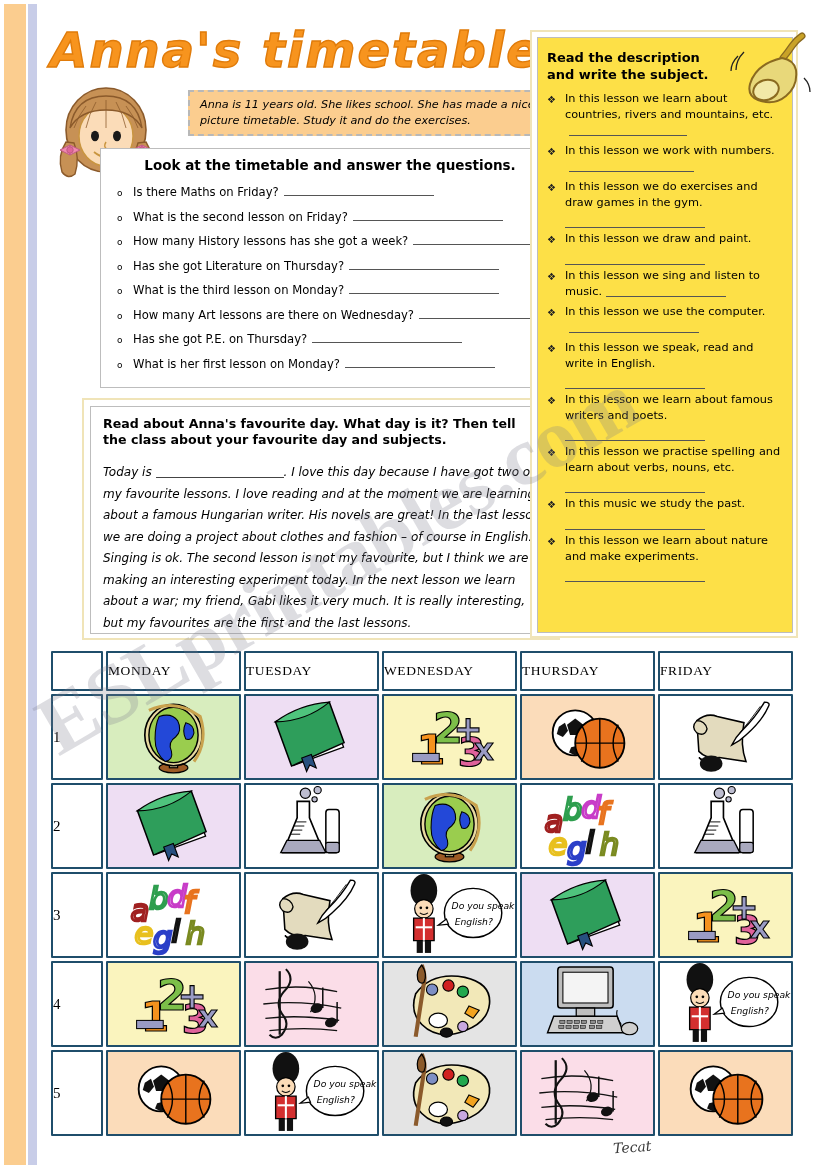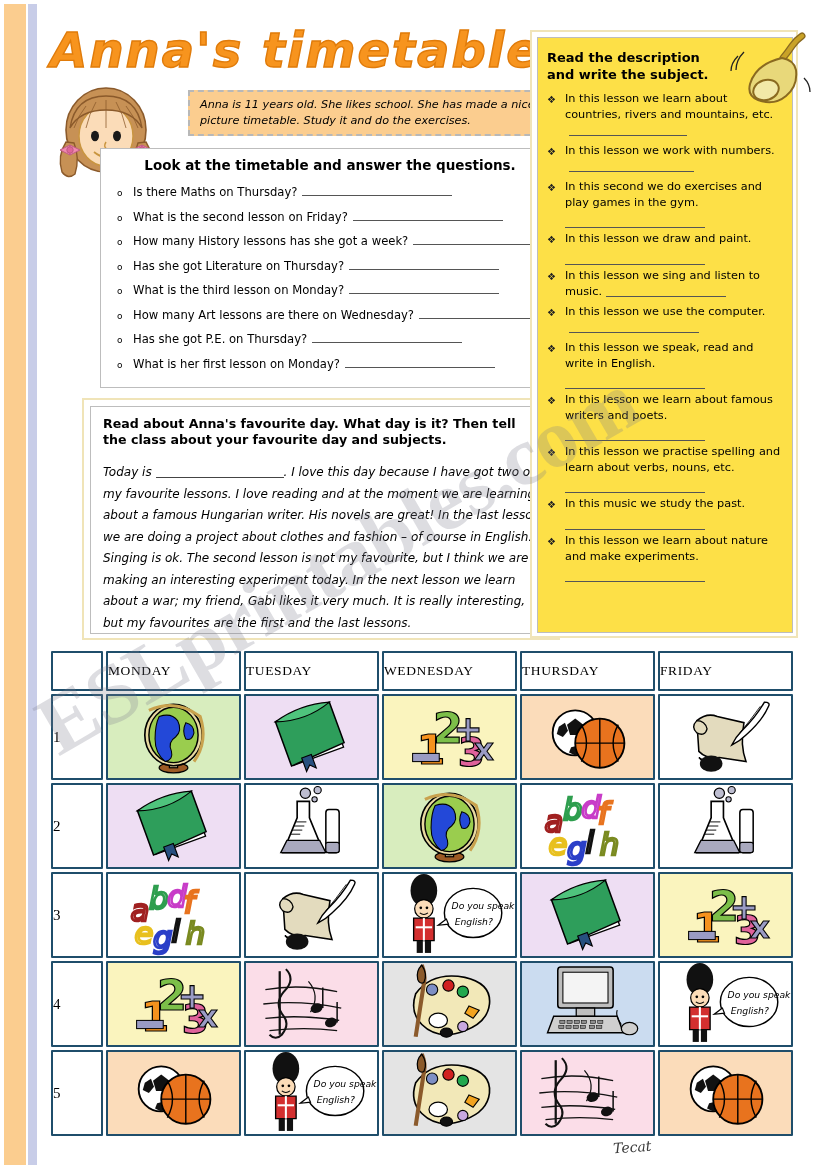--- a/index.html
+++ b/index.html
@@ -305,21 +305,21 @@
 
   <div class="intro-box">
     <span>Anna is 11 years old. She likes school. She has made a nice picture timetable. Study it and do the exercises.</span>
   </div>
 
   <div class="q-panel">
     <div class="q-heading">Look at the timetable and answer the questions.</div>
     <div id="questions-list">
         <div class="q-row">
           <span class="q-bullet">o</span>
-          <span>Is there Maths on Thursday?</span>
+          <span>Is there Maths on Friday?</span>
           <span class="q-blank" style="width: 150px; height: 13px;"></span>
         </div>
         <div class="q-row">
           <span class="q-bullet">o</span>
           <span>What is the second lesson on Friday?</span>
           <span class="q-blank" style="width: 150px; height: 13px;"></span>
         </div>
         <div class="q-row">
           <span class="q-bullet">o</span>
           <span>How many History lessons has she got a week?</span>
@@ -370,21 +370,21 @@
           <div class="d-row">
             <span class="d-bullet">❖</span>
             <span class="d-text"><span>In this lesson we learn about countries, rivers and mountains, etc.</span><span class="blank-line" style="width: 118px; height: 13px; margin-left: 4px;"></span></span>
           </div>
           <div class="d-row">
             <span class="d-bullet">❖</span>
             <span class="d-text"><span>In this lesson we work with numbers.</span><span class="blank-line" style="width: 125px; height: 13px; margin-left: 4px;"></span></span>
           </div>
           <div class="d-row">
             <span class="d-bullet">❖</span>
-            <span class="d-text"><span>In this second we do exercises and play games in the gym.</span></span>
+            <span class="d-text"><span>In this lesson we do exercises and draw games in the gym.</span></span>
           </div>
           <div class="d-blank-own"></div>
           <div class="d-row">
             <span class="d-bullet">❖</span>
             <span class="d-text"><span>In this lesson we draw and paint.</span></span>
           </div>
           <div class="d-blank-own"></div>
           <div class="d-row">
             <span class="d-bullet">❖</span>
             <span class="d-text"><span>In this lesson we sing and listen to music.</span><span class="blank-line" style="width: 120px; height: 13px; margin-left: 4px;"></span></span>

